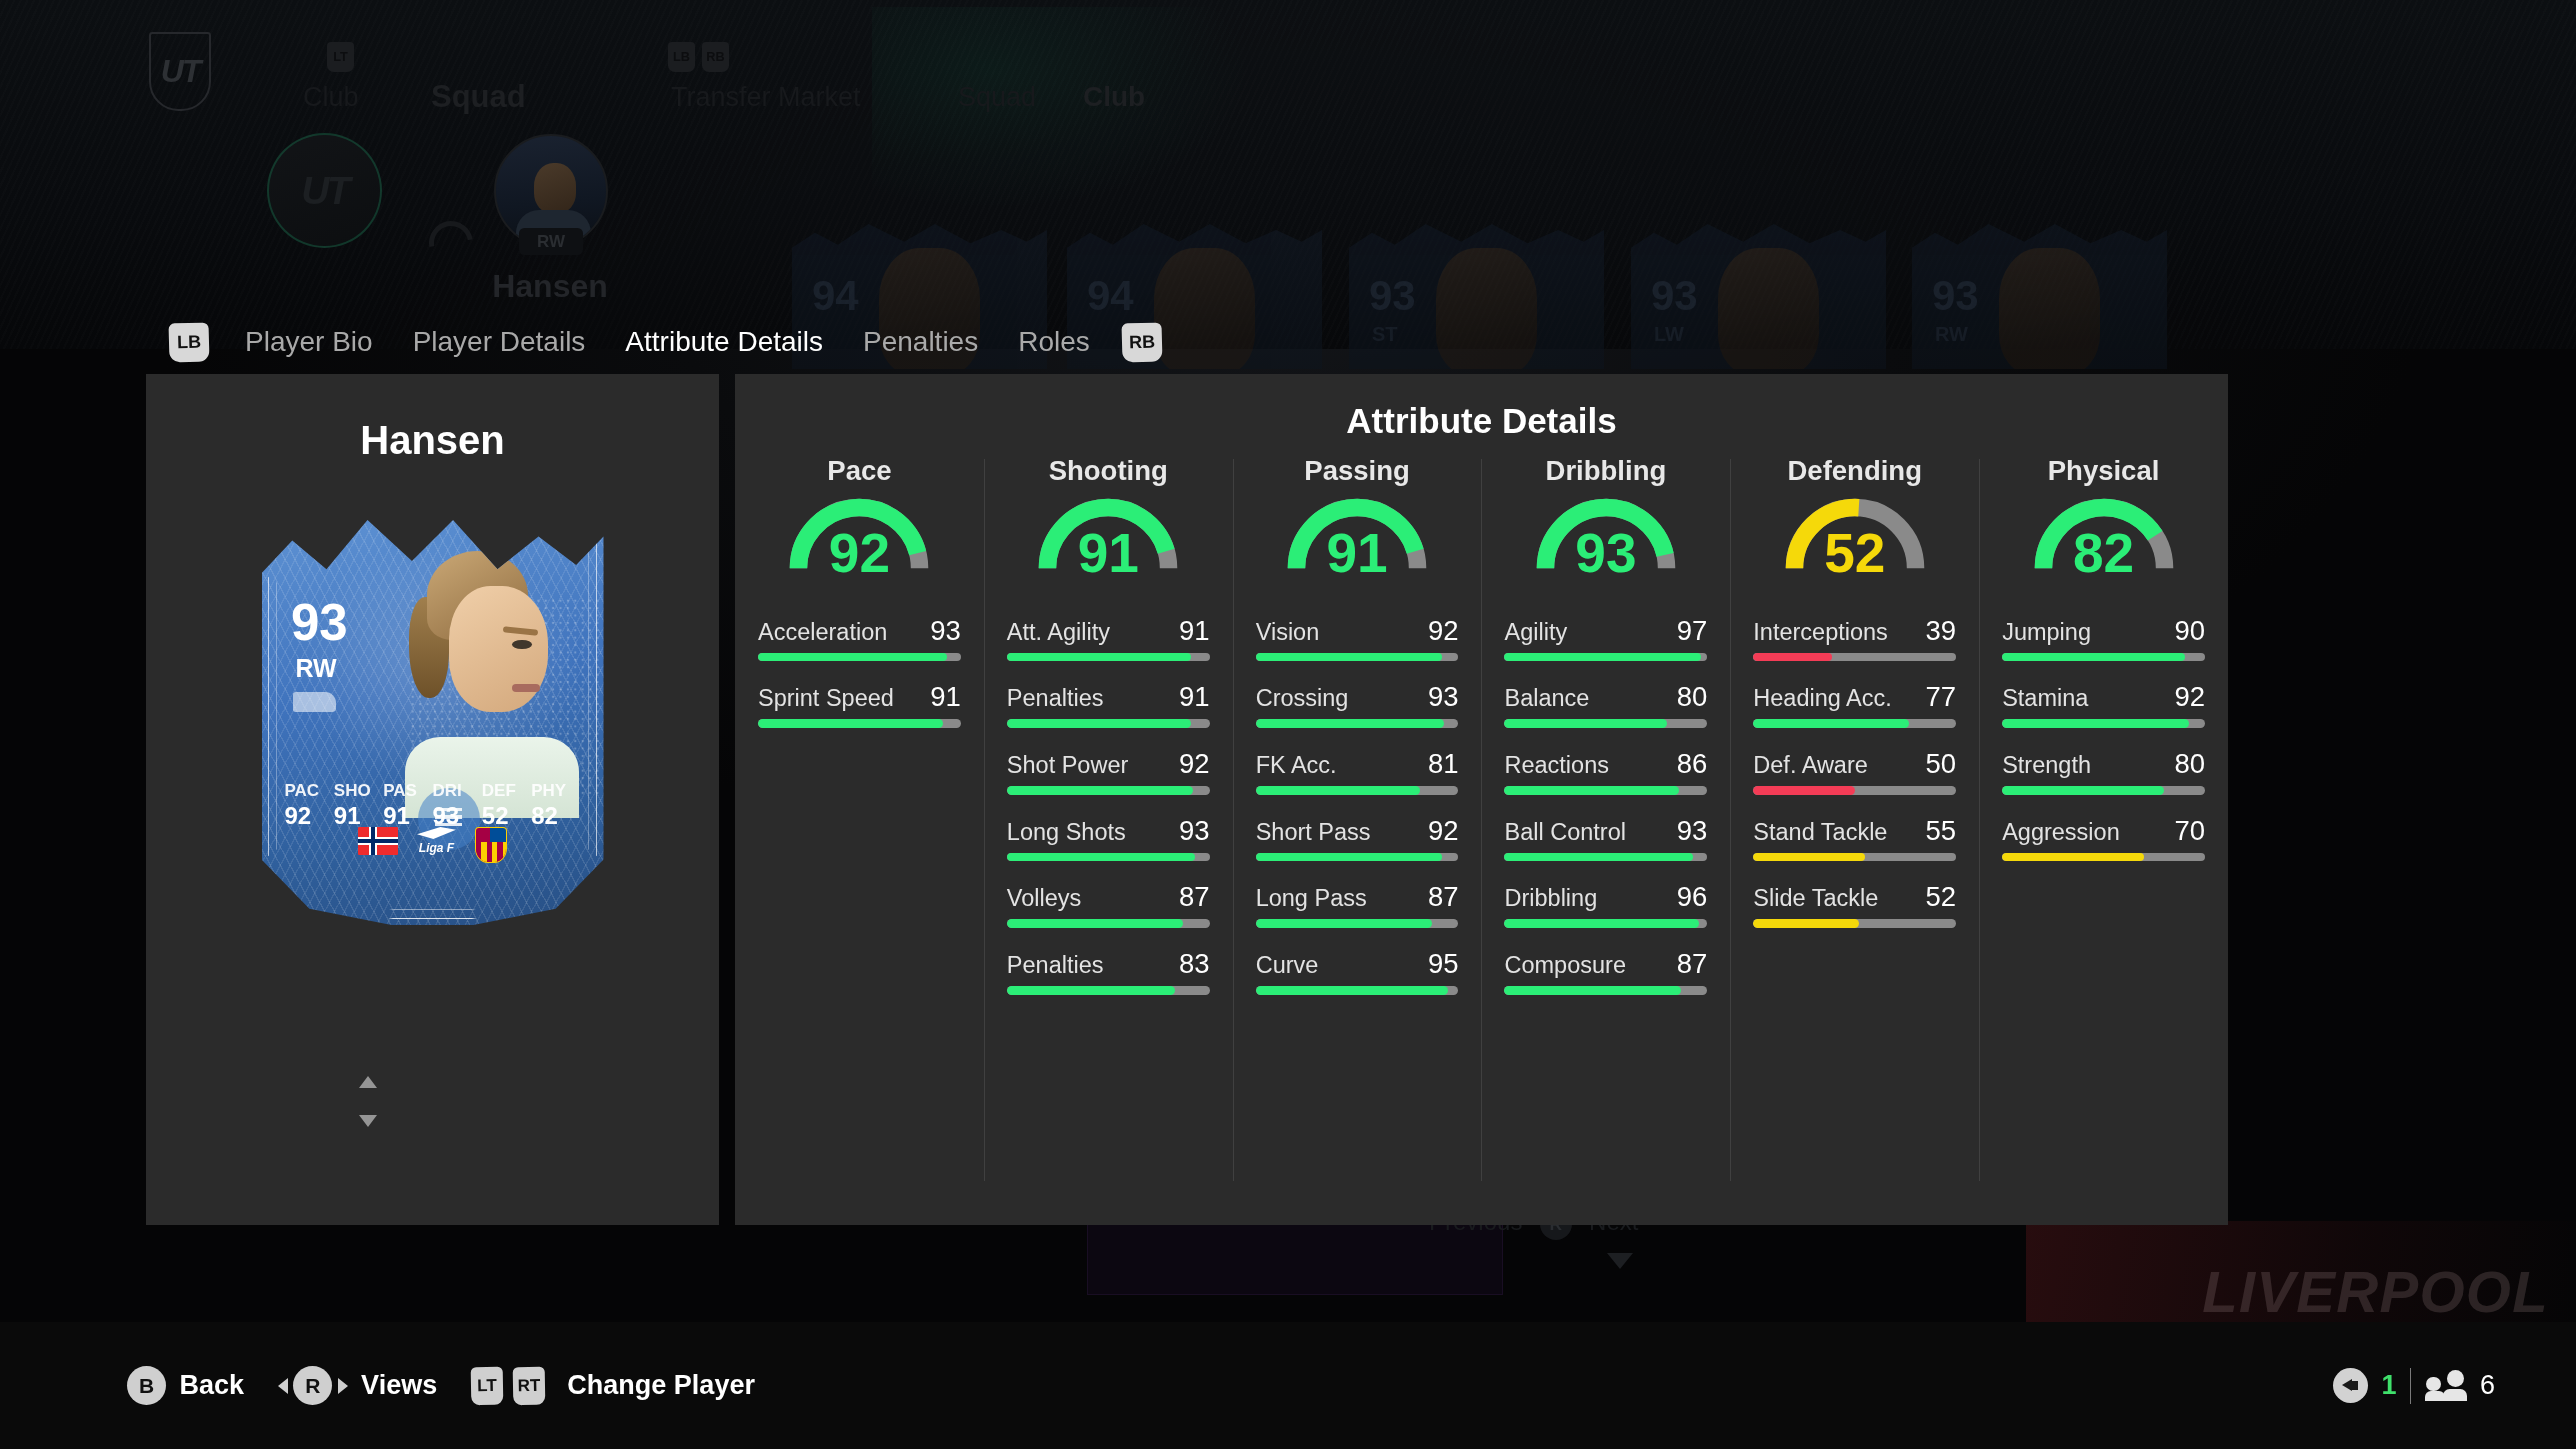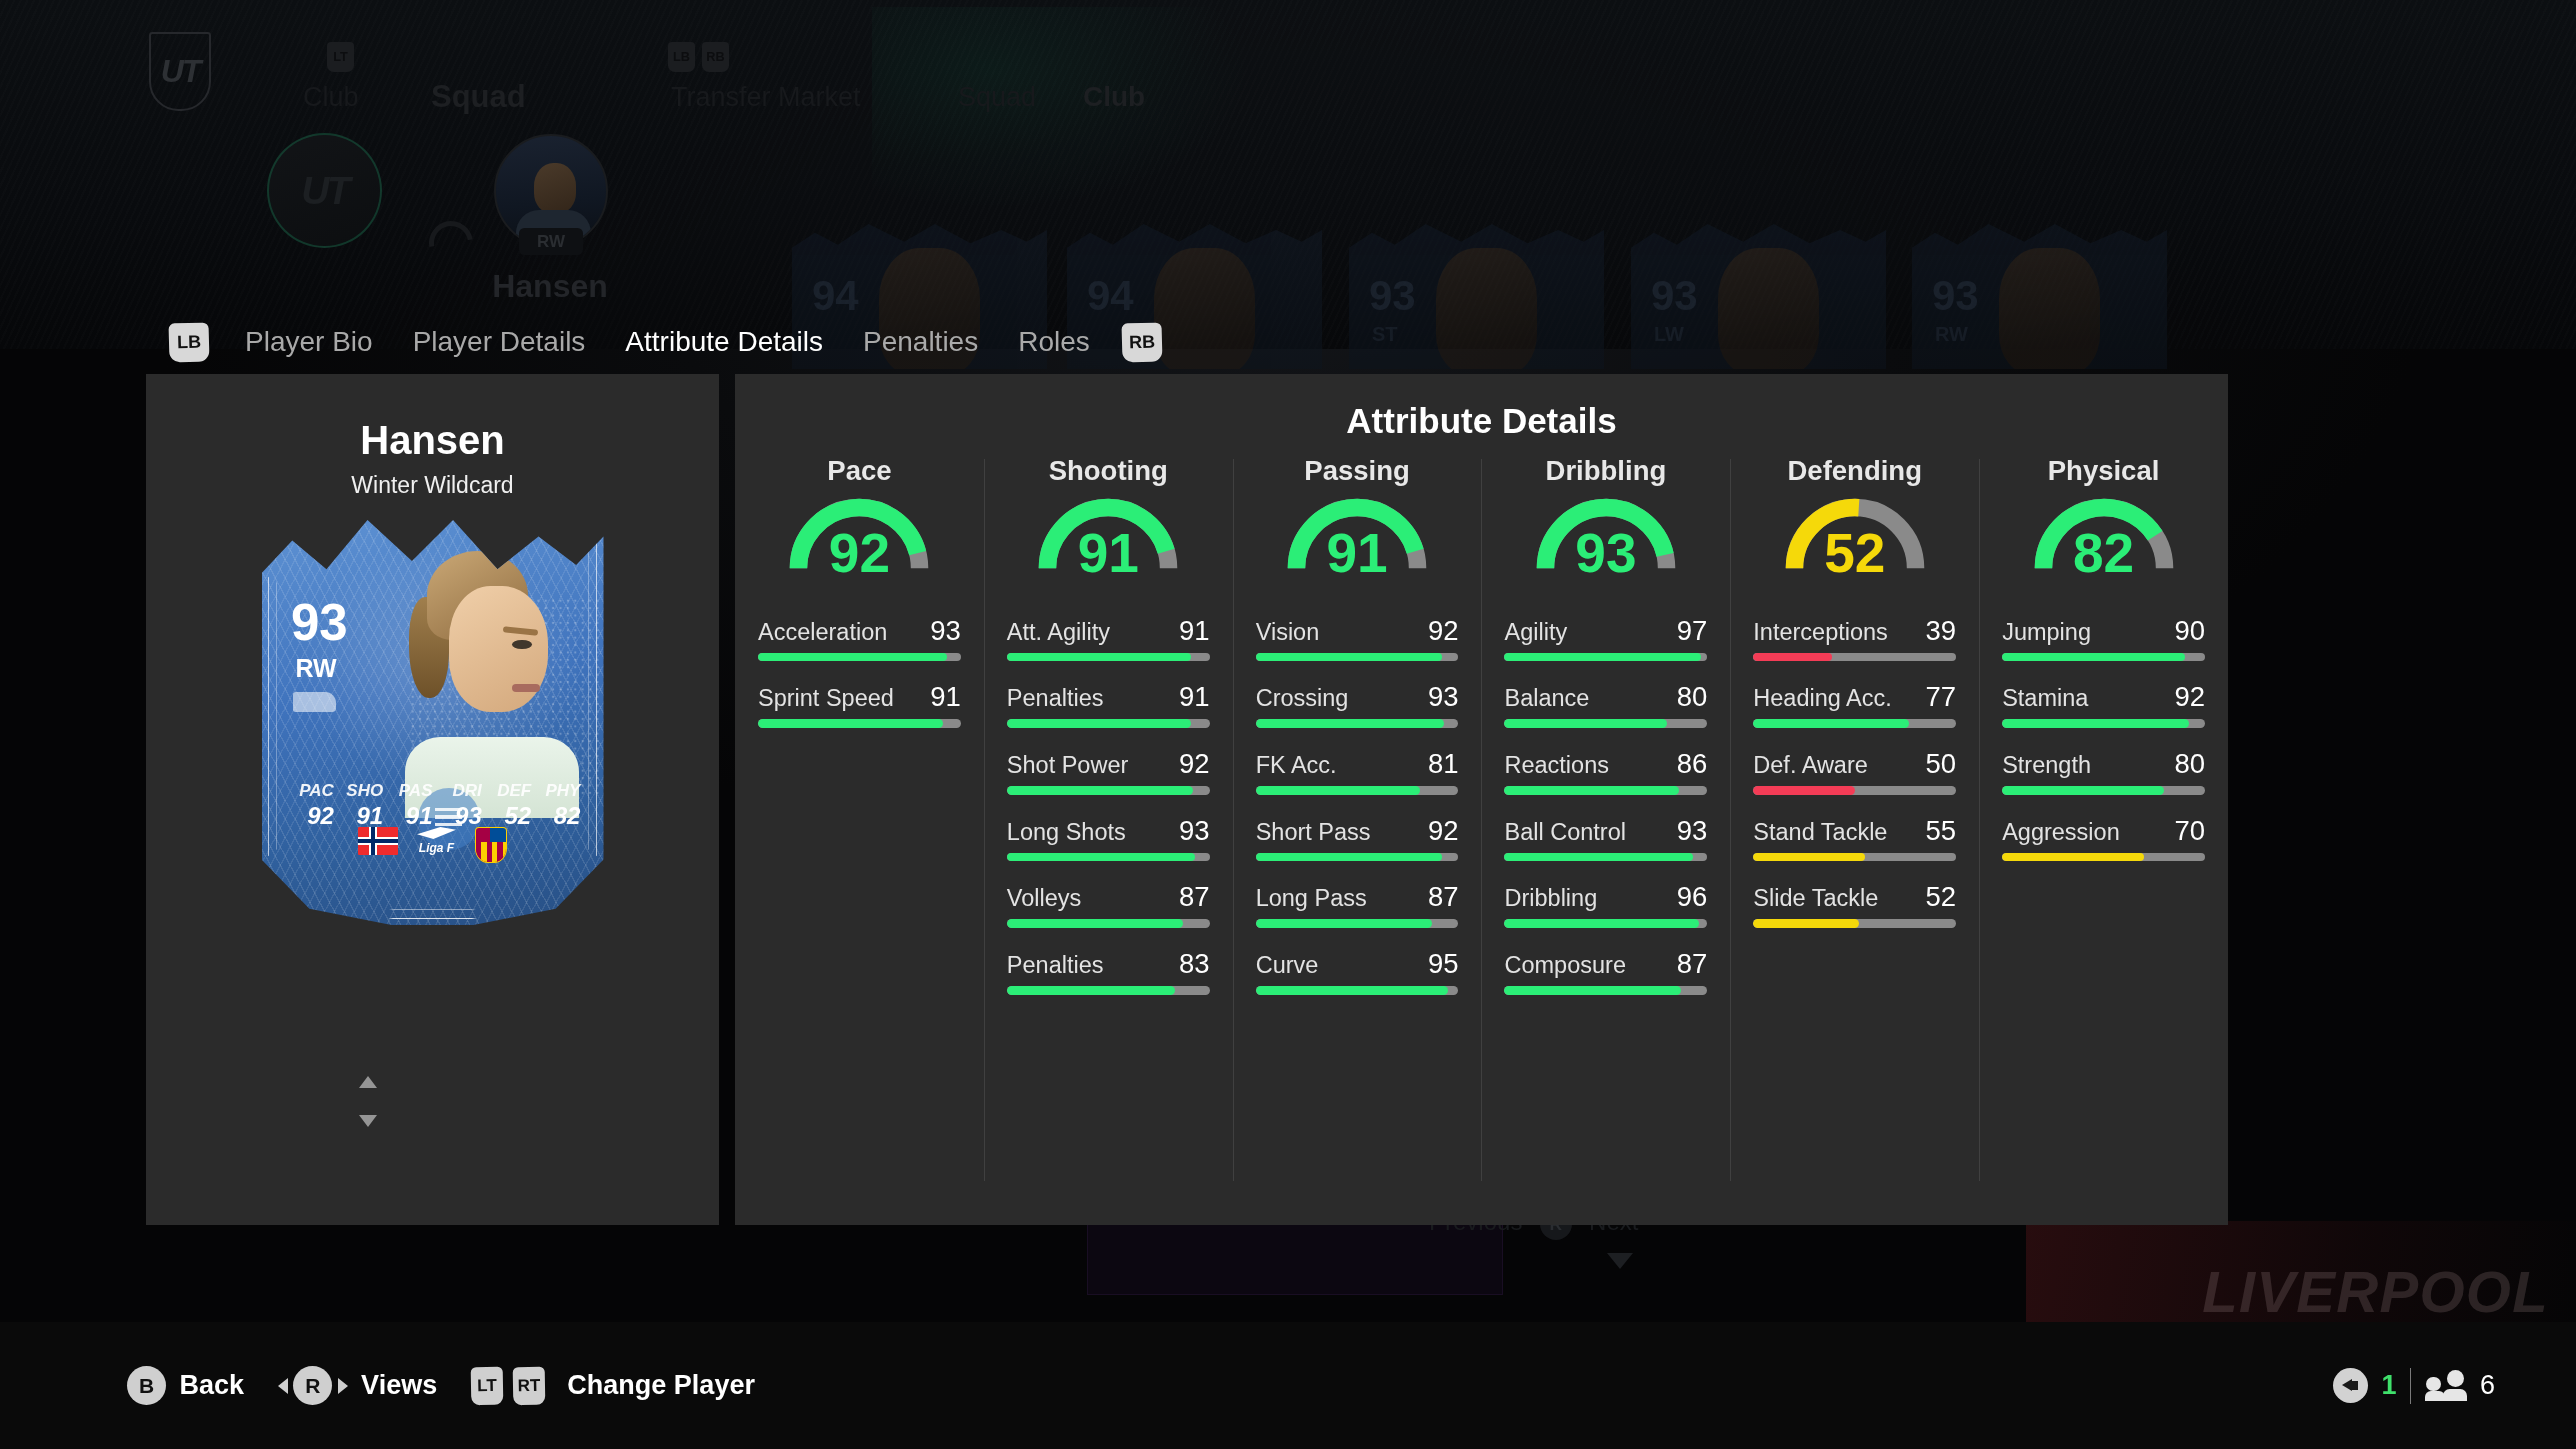--- a/index.html
+++ b/index.html
@@ -236,21 +236,21 @@
   .fut-card .clubball {
     position: absolute; left: 156px; bottom: 75px; width: 62px; height: 62px;
     border-radius: 50%; background: rgba(70,130,200,.55);
   }
   .fut-card .clubball:after {
     content: ""; position: absolute; left: 17.4px; top: 20px; width: 27px; height: 20px;
     background: repeating-linear-gradient(180deg, rgba(255,255,255,.85) 0 3.4px, rgba(0,0,0,0) 3.4px 7.4px);
   }
 
   .card-statrow { position: absolute; left: 23px; right: 23px; bottom: 95px; display: flex; }
-  .card-statrow > div { flex: 1; text-align: right; color: #fff; font-style: italic; }
+  .card-statrow > div { flex: 1; text-align: left; color: #fff; }
   .card-statrow .lbl { font-size: 17px; font-weight: 700; opacity: .92; }
   .card-statrow .val { font-size: 24px; font-weight: 700; margin-top: 1.3px; }
 
   .card-badges { position: absolute; left: 0; right: 0; bottom: 62px; display: flex; justify-content: center; gap: 14.8px; }
   .flag-no {
     width: 40px; height: 28px; background: #ef2b2d; position: relative; border-radius: 1.3px;
   }
   .flag-no:before { content:""; position:absolute; left:10.7px; top:0; width:8px; height:28px; background:#fff; }
   .flag-no:after  { content:""; position:absolute; left:0; top:10px; width:40px; height:8px; background:#fff; }
   .flag-no i      { position:absolute; left:12.7px; top:0; width:4px; height:28px; background:#002868; z-index:2; }
@@ -441,21 +441,20 @@
     <div class="tab active">Attribute Details</div>
     <div class="tab">Penalties</div>
     <div class="tab">Roles</div>
     <div class="bumper-btn" style="margin-left:12px;">RB</div>
   </div>
 
   <div class="modal">
 
     <div class="left-panel">
       <div class="pname">Hansen</div>
-      <div class="psub">Winter Wildcard</div>
 
       <div class="arrow-l"></div>
       <div class="arrow-r"></div>
 
       <div class="cardwrap">
         <div class="fut-card">
           <div class="net"></div>
           <div class="poly"></div>
           <div class="halftone"></div>
           <div class="portrait">

